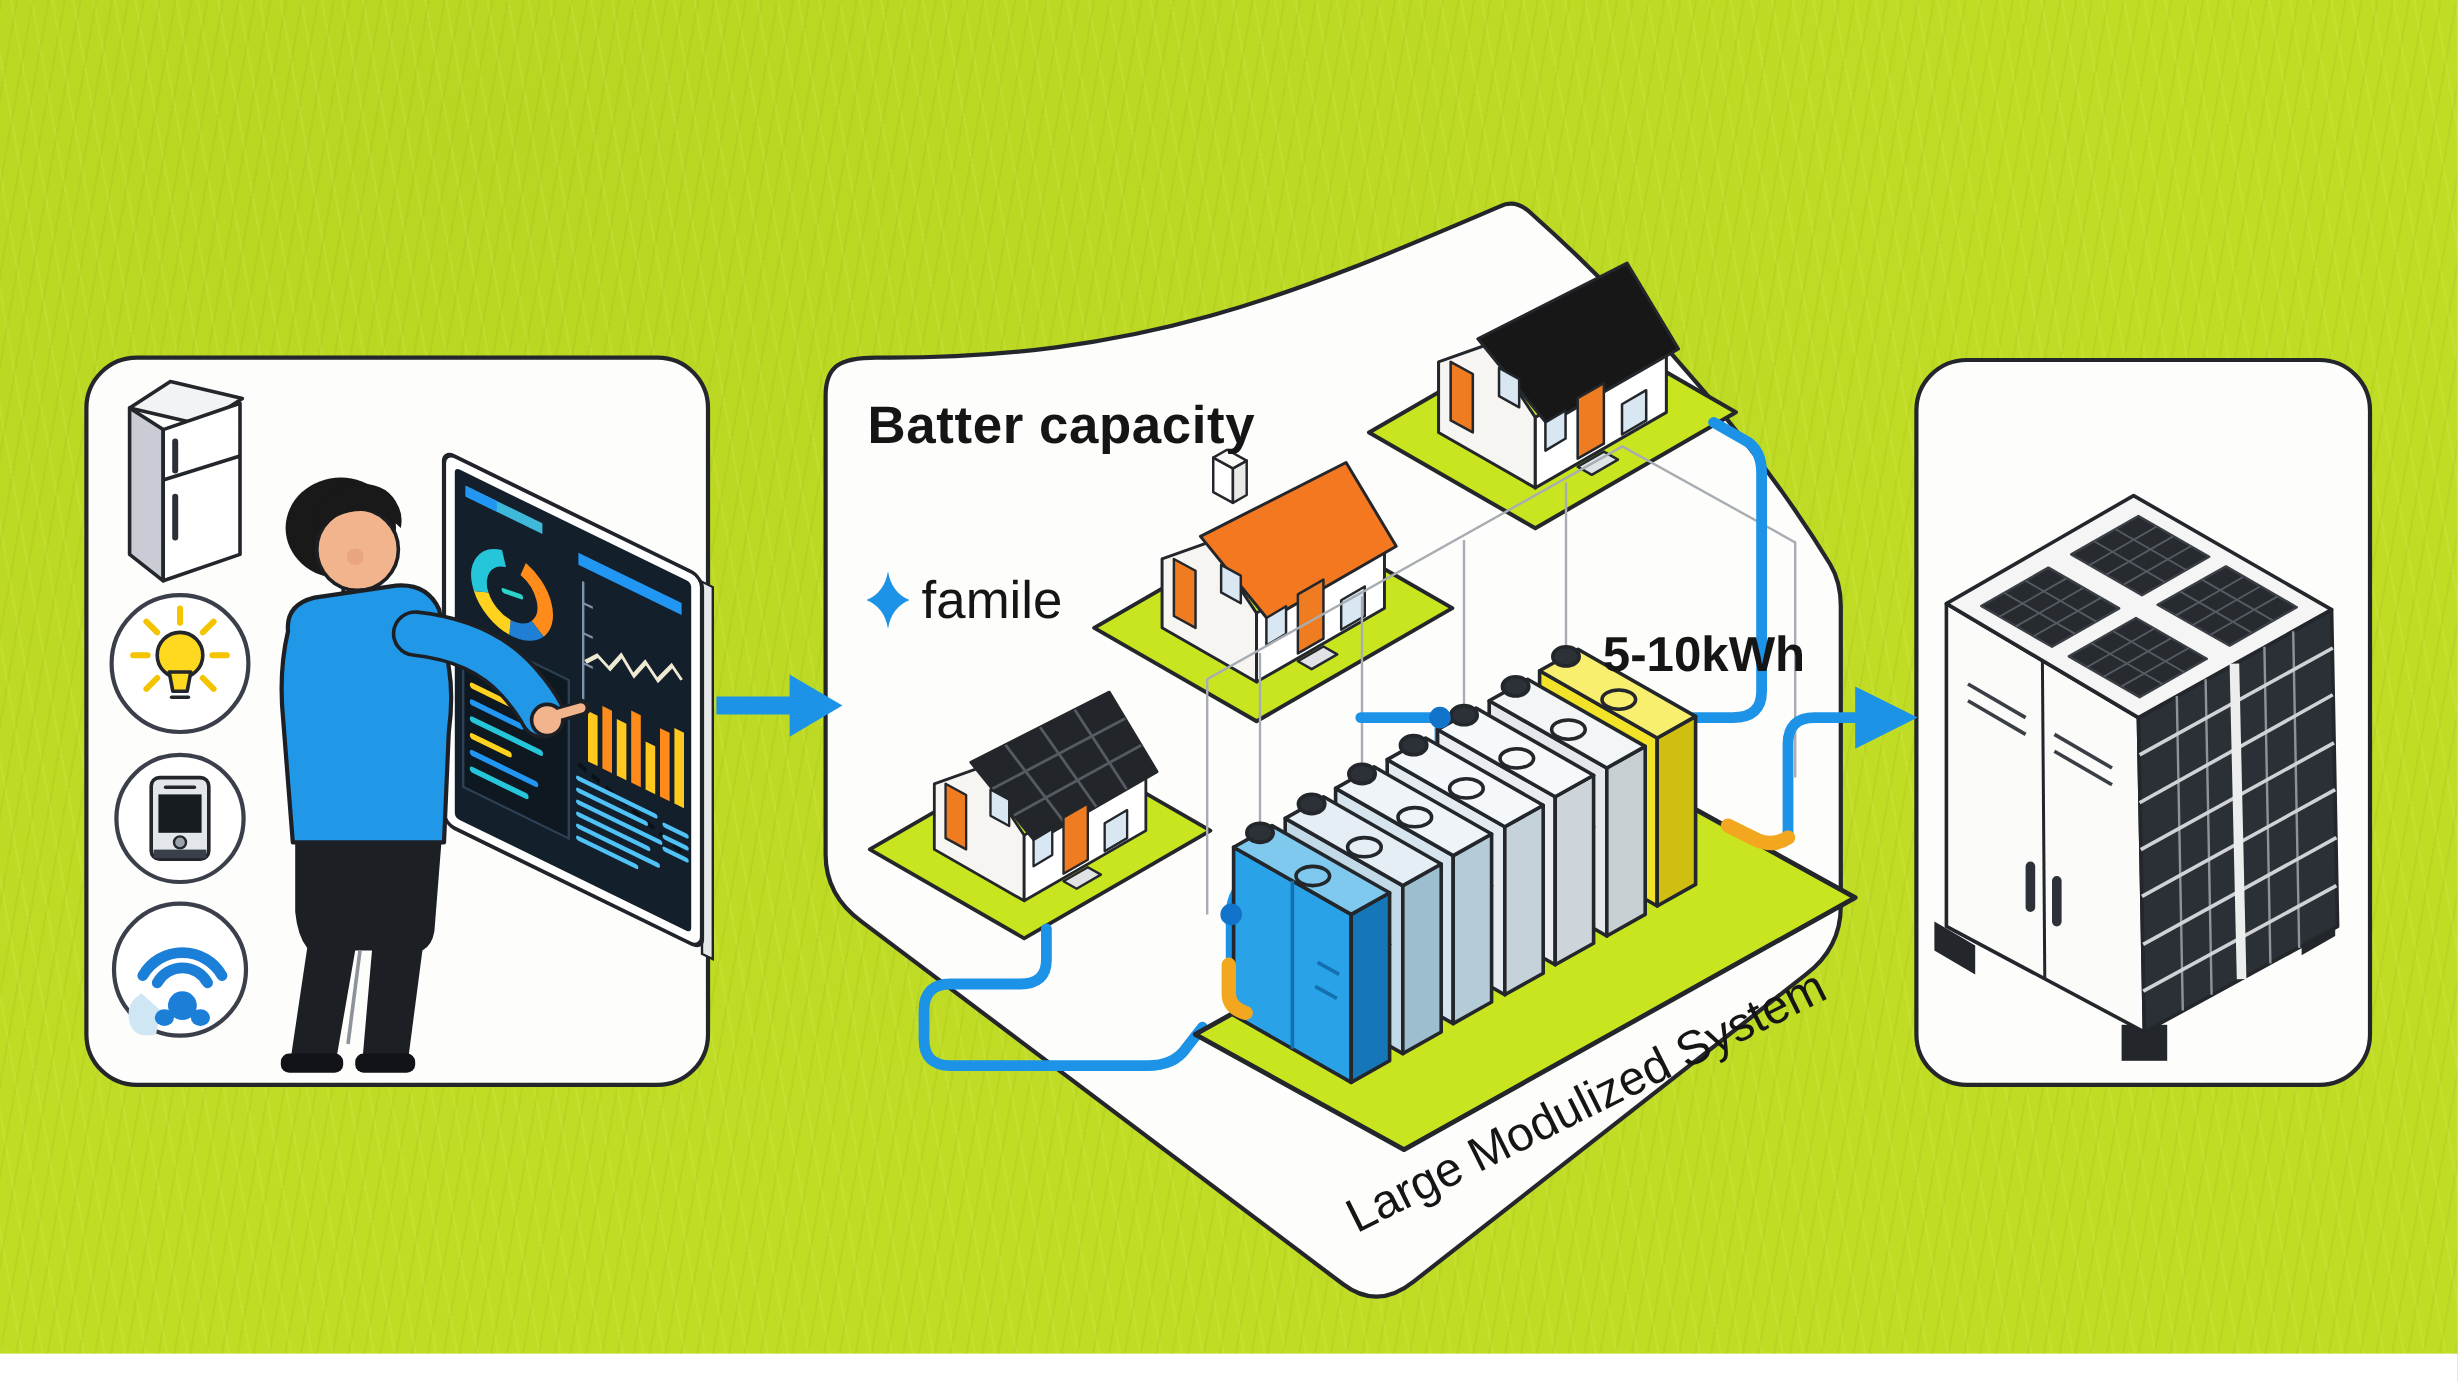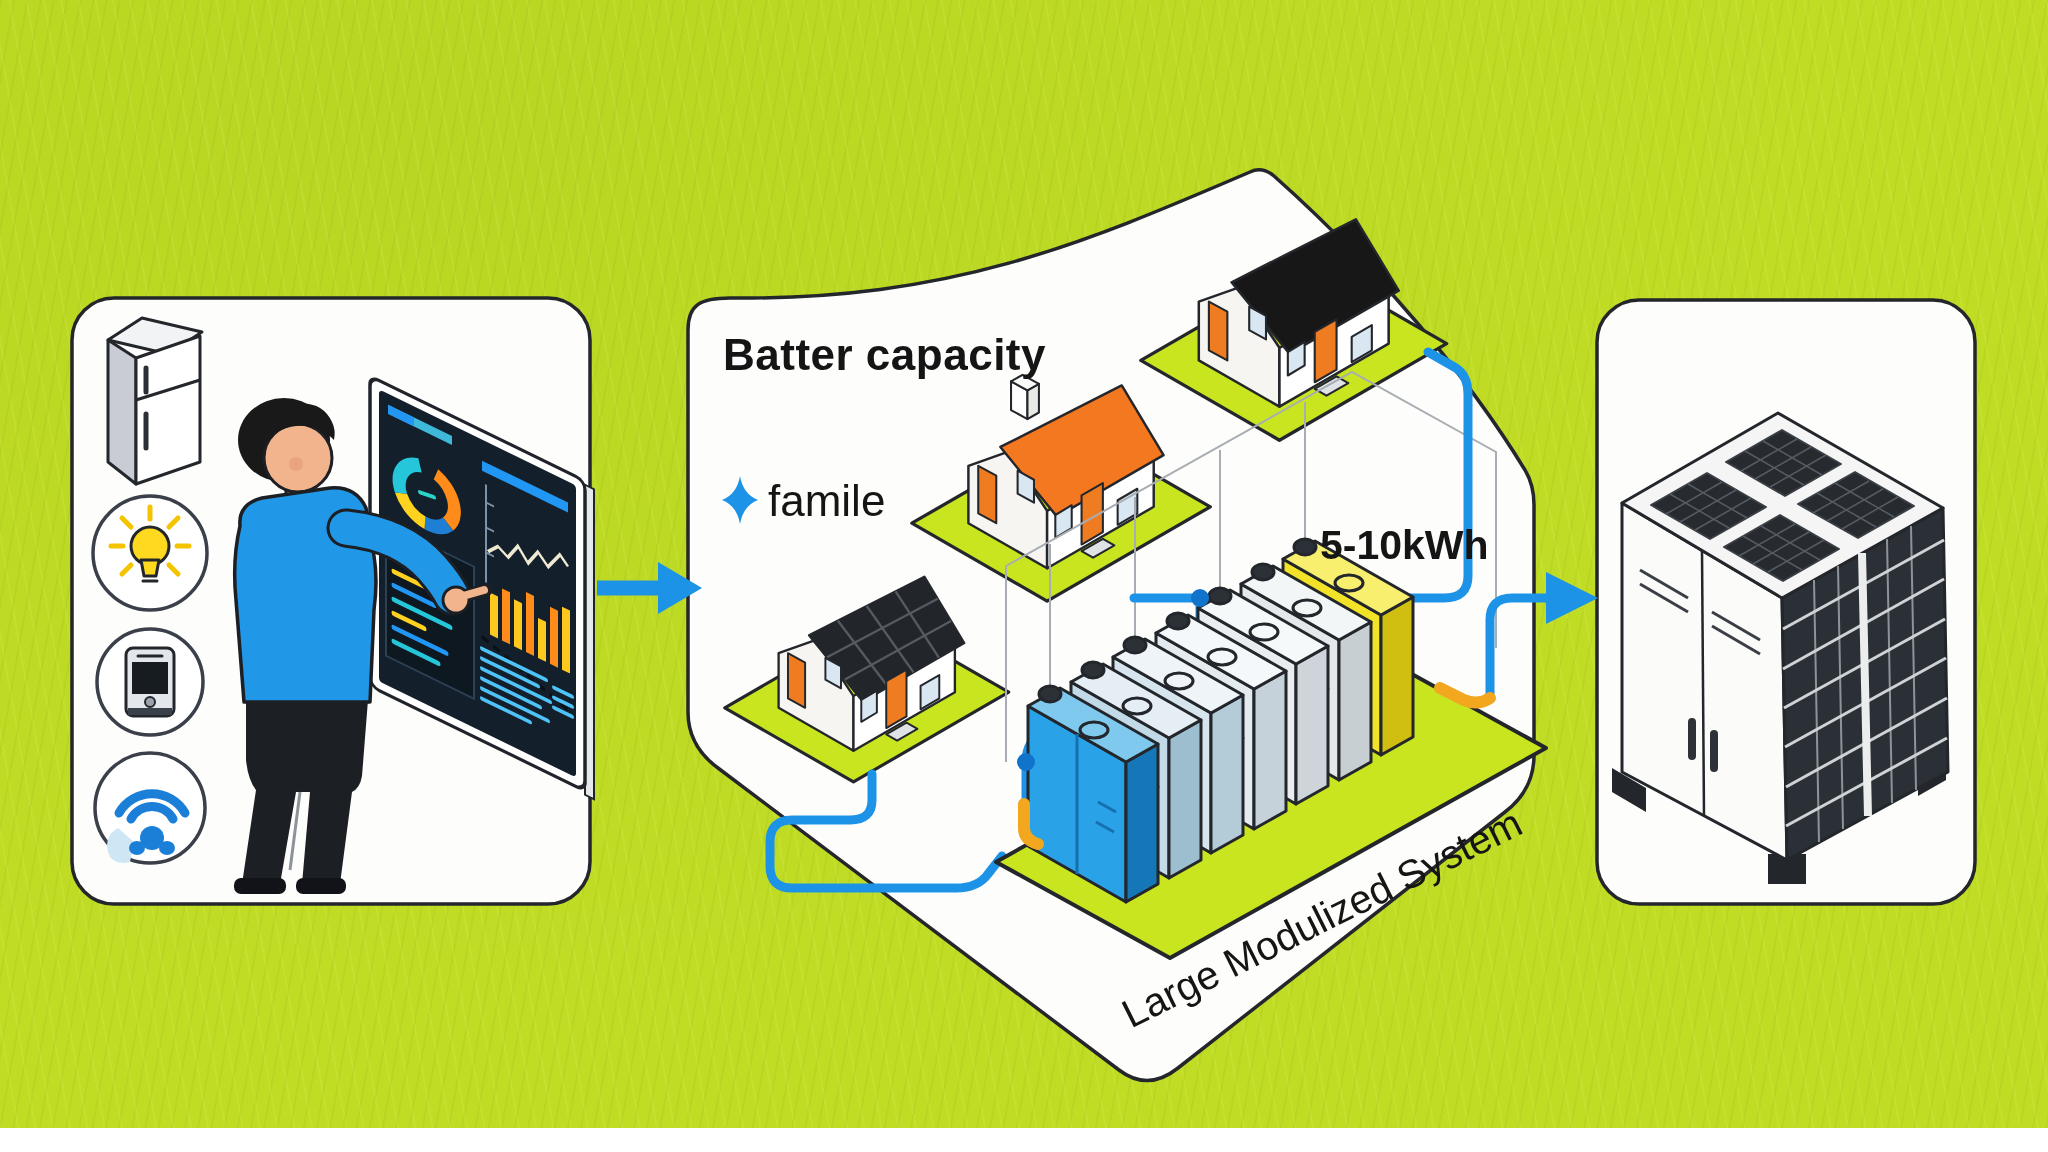--- a/index.html
+++ b/index.html
@@ -10,21 +10,21 @@
     background-image:
       repeating-linear-gradient(100deg, rgba(120,160,10,0.10) 0 2px, rgba(0,0,0,0) 2px 13px),
       repeating-linear-gradient(80deg, rgba(235,250,120,0.12) 0 2px, rgba(0,0,0,0) 2px 17px),
       radial-gradient(ellipse at 20% 10%, rgba(150,190,20,0.20), rgba(0,0,0,0) 60%);
   }
   #scene{position:absolute;left:0;top:0;}
   .label{position:absolute;color:#151515;}
   #title-label{left:723px;top:330px;font-size:44px;font-weight:600;letter-spacing:0.5px;}
   #family-label{left:768px;top:476px;font-size:44px;font-weight:500;text-align:right;}
   #family-marker{position:absolute;left:718px;top:472px;}
-  #capacity-label{left:1320px;top:522px;width:200px;font-size:41px;font-weight:600;}
+  #capacity-label{left:1320px;top:522px;width:200px;text-align:center;font-size:41px;font-weight:600;}
   #system-label{left:1072px;top:896px;width:500px;text-align:center;font-size:40px;font-weight:500;
     transform:rotate(-26.5deg);}
 </style>
 </head>
 <body>
 
 <div id="canvas">
 <svg id="scene" width="2048" height="1152" viewBox="0 0 2048 1152">
 
   <rect x="72" y="298" width="518" height="606" rx="42" fill="#fdfdfb" stroke="#23262b" stroke-width="3.5"></rect>

